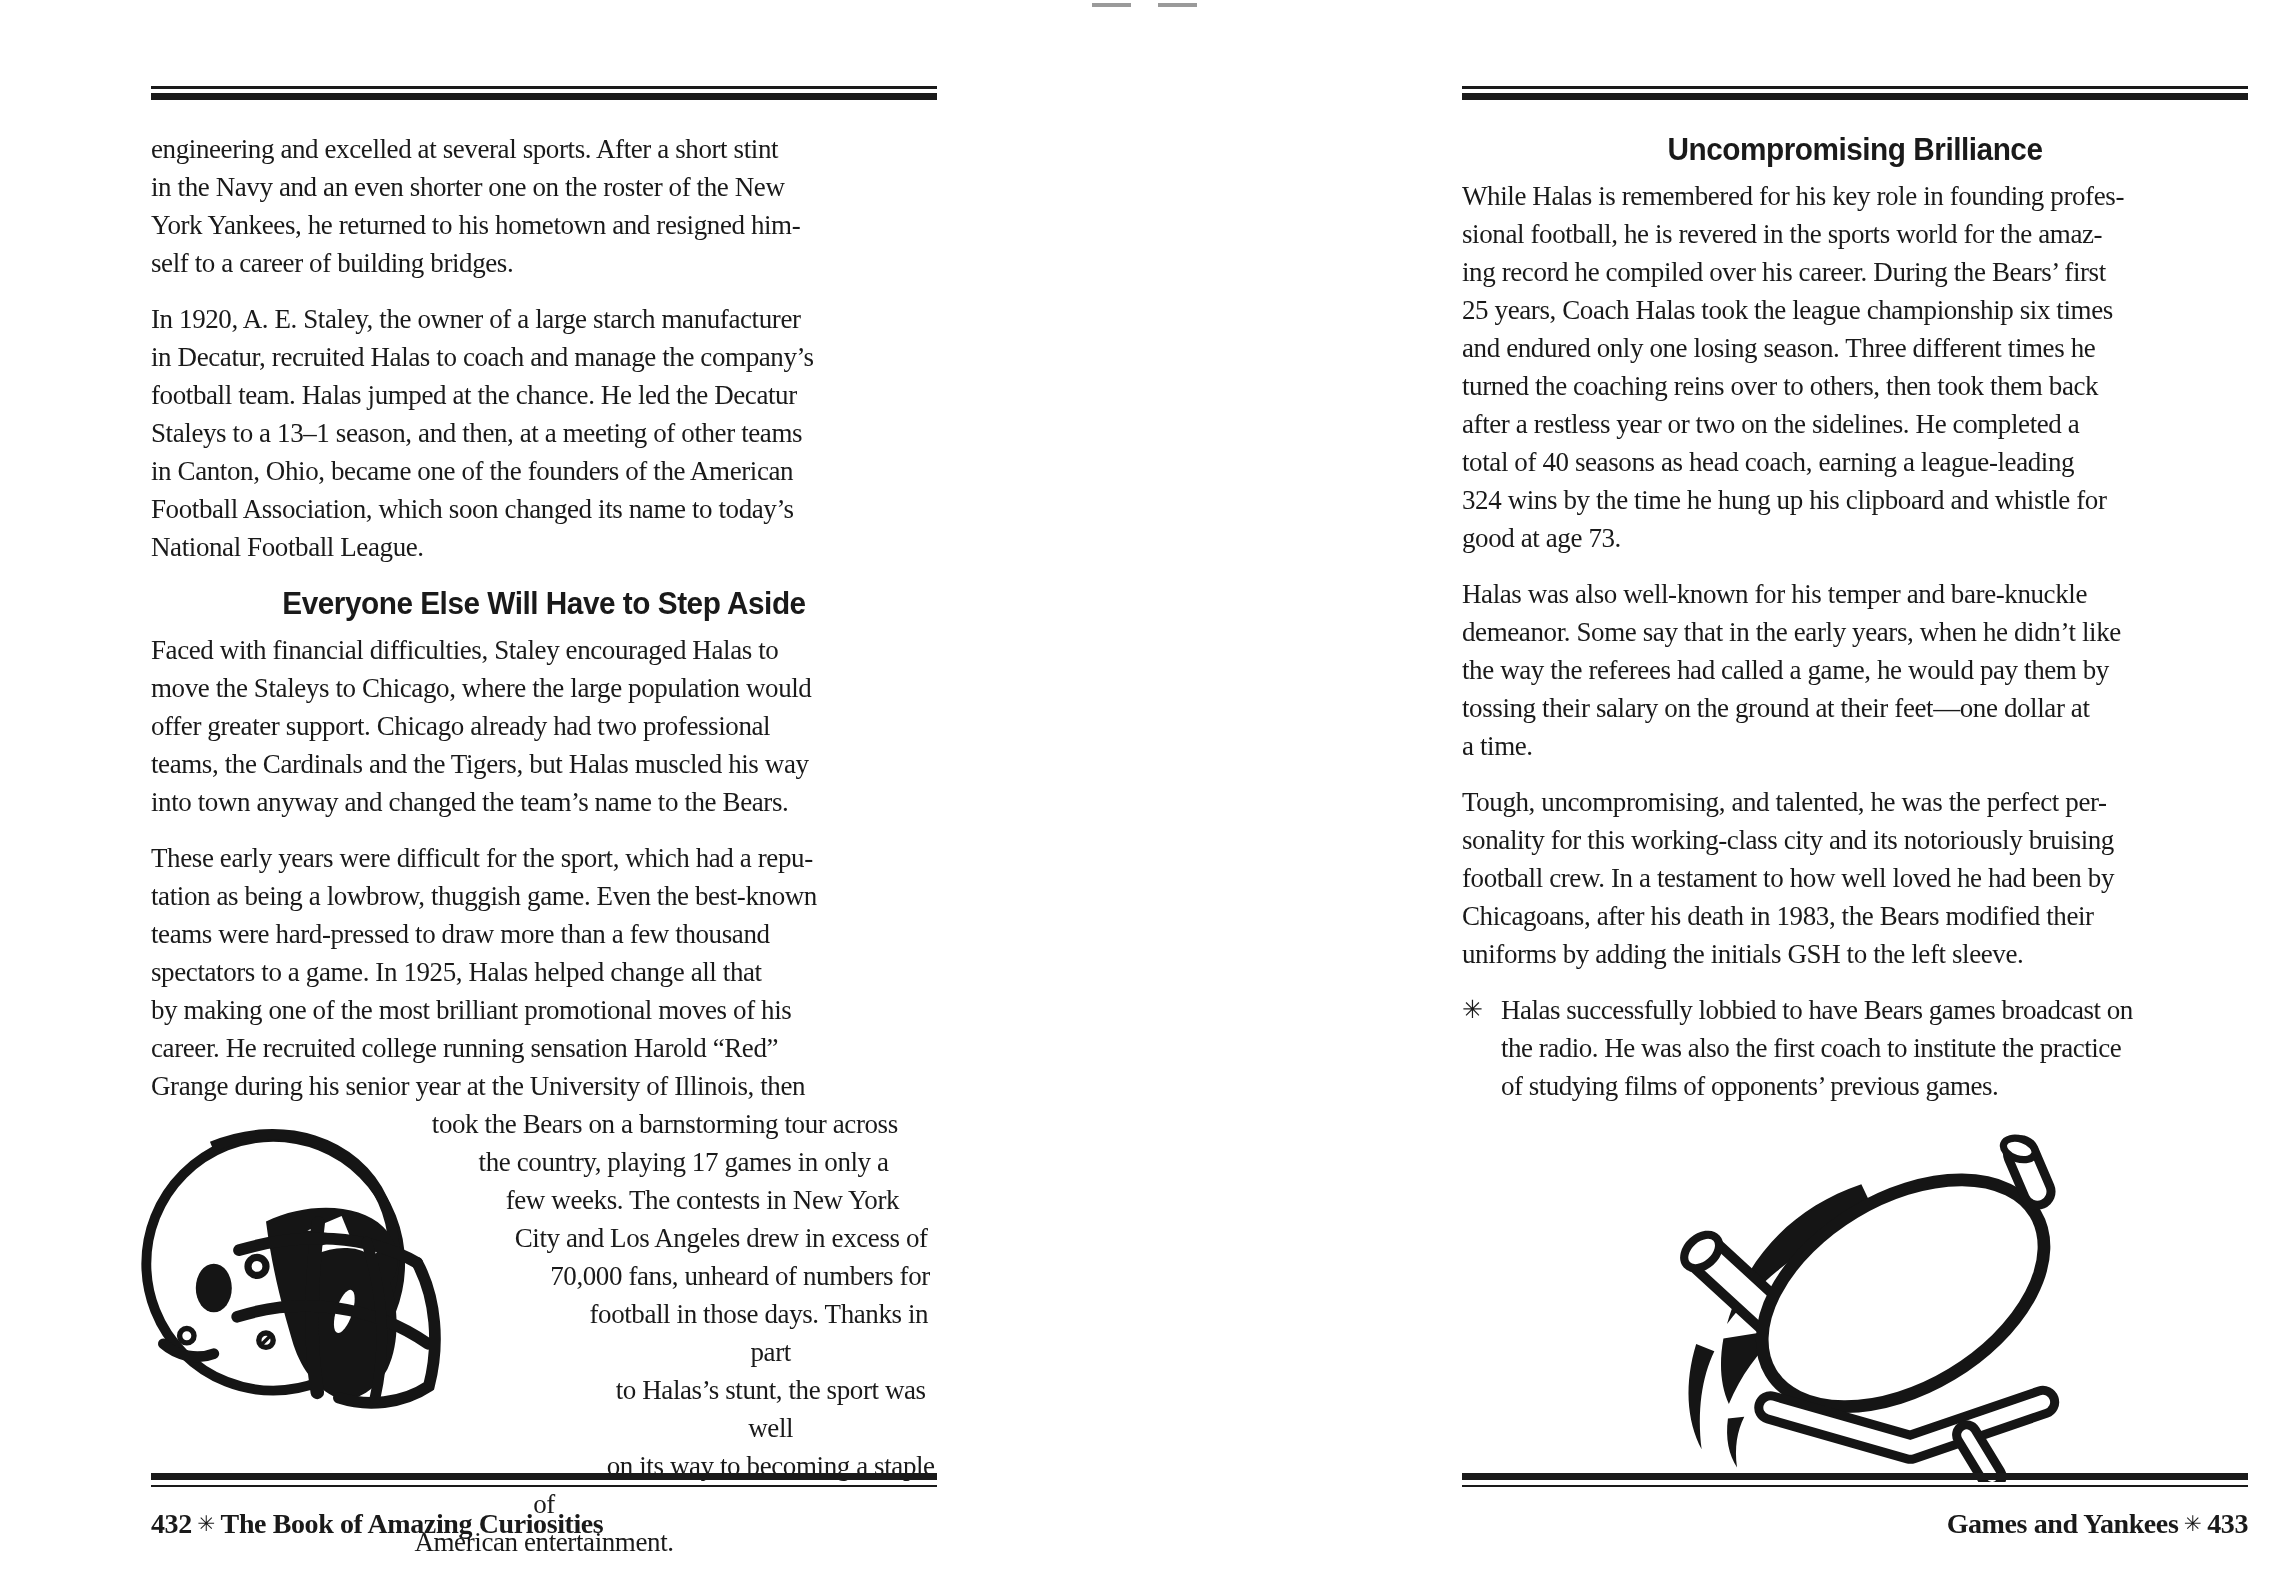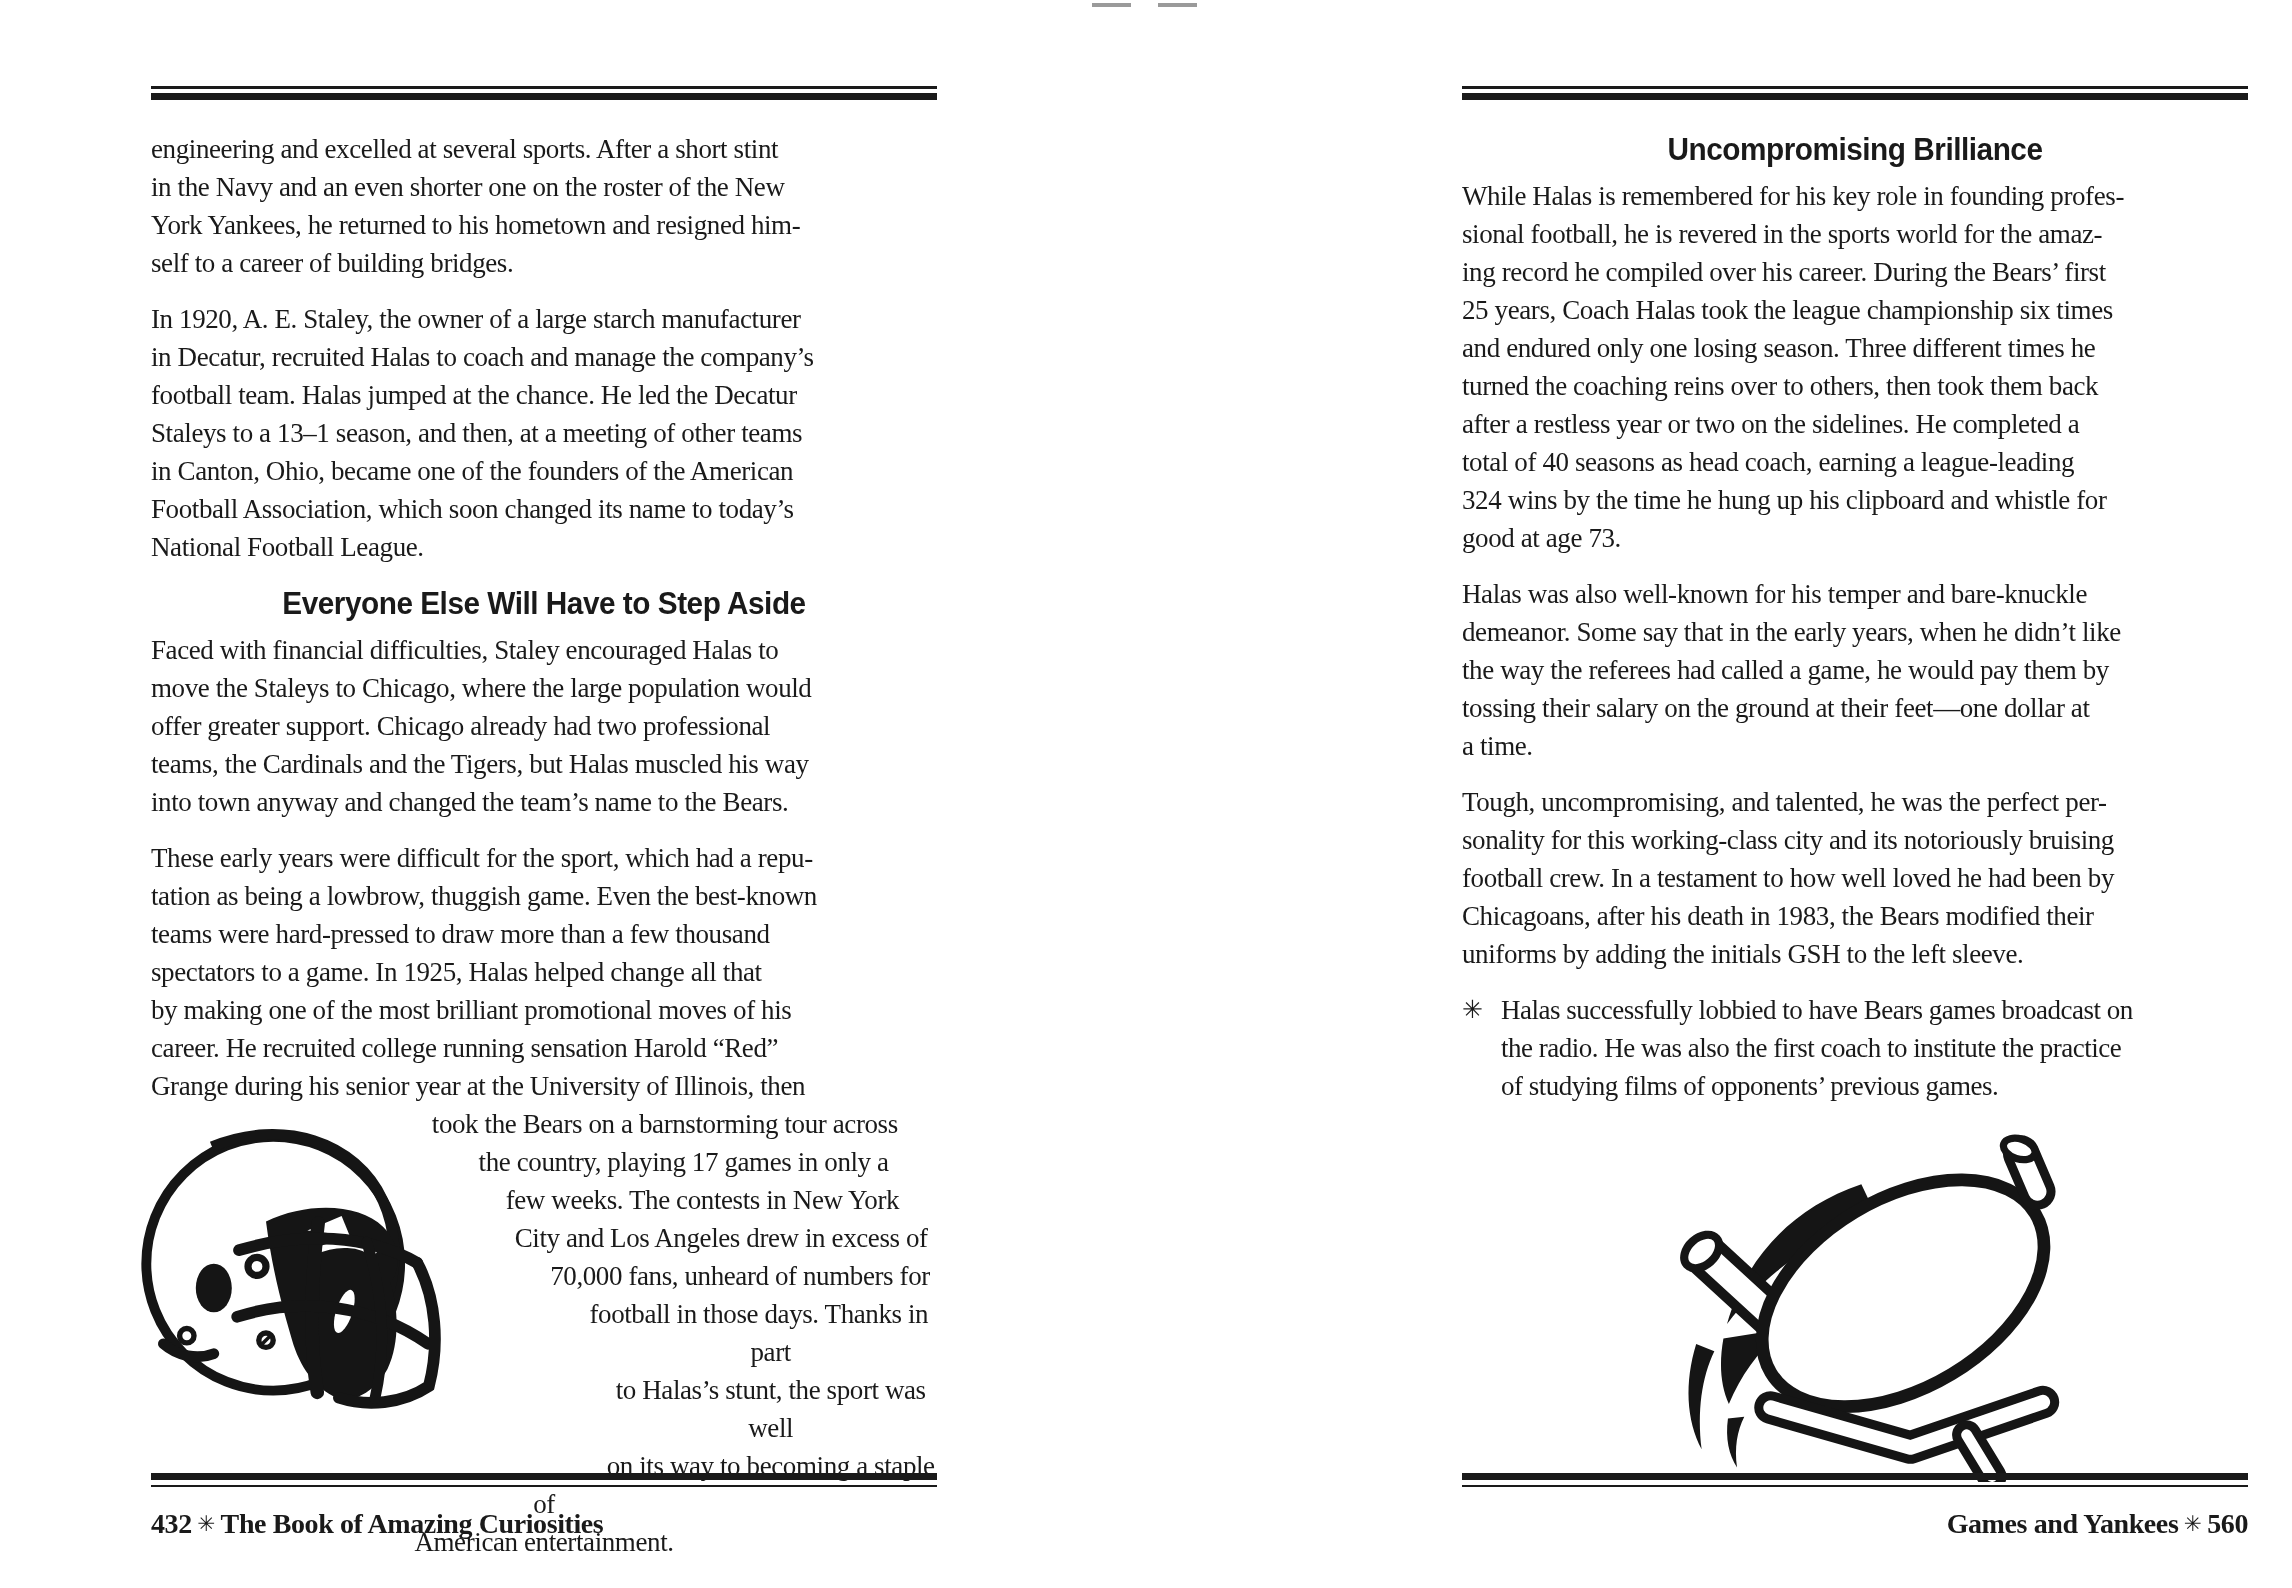--- a/index.html
+++ b/index.html
@@ -256,17 +256,17 @@
       </svg>
     </div>
   </div>
 
   <div class="footer">
     <div class="rule-bottom">
       <div class="thick"></div>
         <div class="thin"></div>
     </div>
     <div class="line right-align">
-      <span class="foot-title">Games and Yankees</span><span class="foot-sep">✳</span><span class="pagenum">560</span>
+      <span class="foot-title">Games and Yankees</span><span class="foot-sep">✳</span><span class="pagenum">433</span>
     </div>
   </div>
 </div>
 
 
 </body></html>

